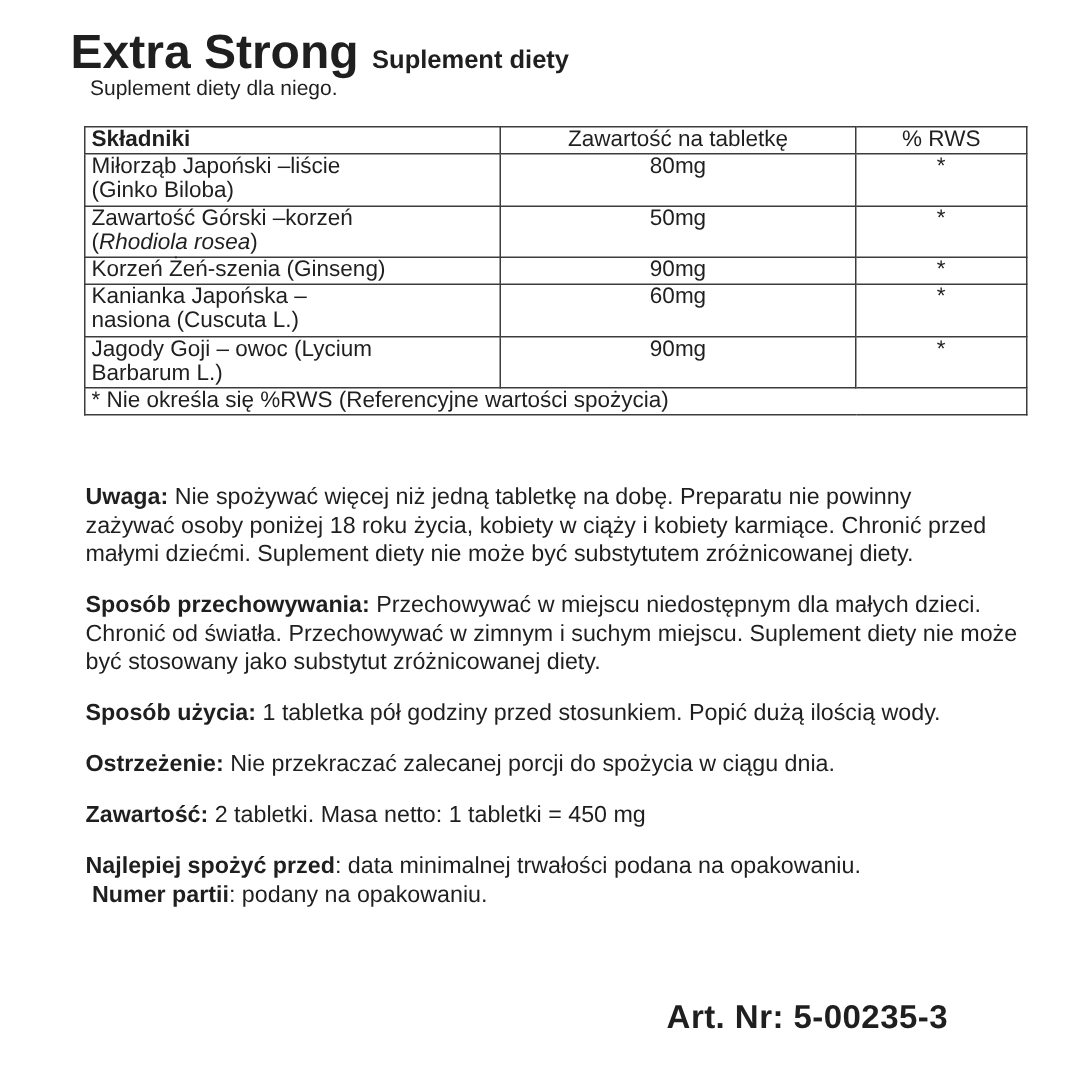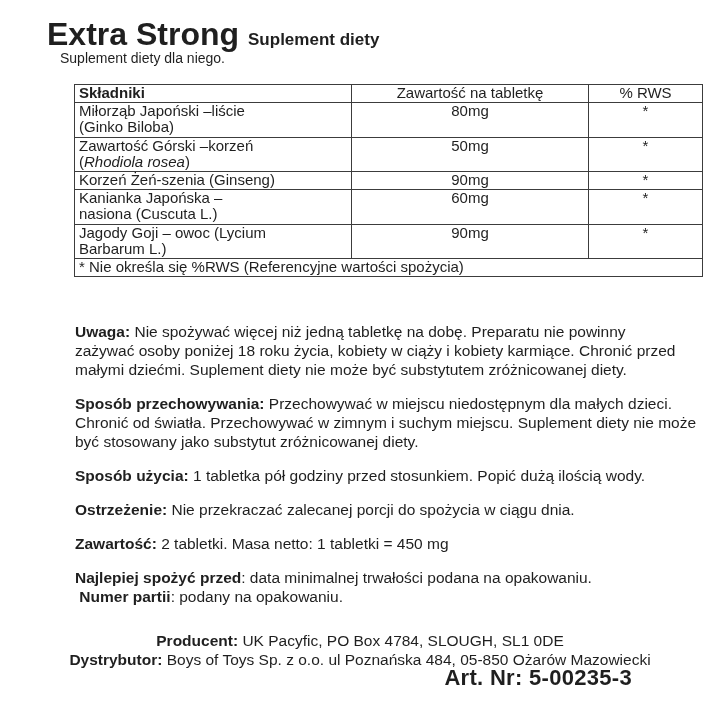--- a/index.html
+++ b/index.html
@@ -7,36 +7,36 @@
     position:relative;width:720px;height:720px;background:#fff;
     font-family:"Liberation Sans",sans-serif;color:#1f1f1f;overflow:hidden;
   }
   
   .title-line{position:absolute;left:47px;top:16px;white-space:nowrap;}
   .title{font-size:32px;font-weight:bold;}
   .title-suffix{font-size:17px;font-weight:bold;margin-left:9px;}
   .subtitle{position:absolute;left:60px;top:50px;font-size:14px;}
   
   table.ingredients{
-    position:absolute;left:74px;top:84px;width:601px;
+    position:absolute;left:56px;top:84px;width:601px;
     border-collapse:collapse;table-layout:fixed;
   }
   table.ingredients th,table.ingredients td{
     border:1.6px solid #3c3c3c;vertical-align:top;
     font-size:15px;line-height:1.08;padding:0 4px 1px 4px;
   }
   th.c1{width:268px;text-align:left;padding-left:14px;font-weight:bold;}
   th.c2{width:228px;text-align:center;font-weight:normal;}
   th.c3{width:105px;text-align:center;font-weight:normal;}
   td.c1{padding-left:14px;text-align:left;}
   td.c2,td.c3{text-align:center;}
   td.footnote-cell{padding-left:22px;text-align:left;}
   
   .paragraphs{
-    position:absolute;left:75px;top:322px;width:632px;
+    position:absolute;left:57px;top:322px;width:632px;
     font-size:15.5px;line-height:19px;white-space:pre-wrap;
   }
   .para{margin:0 0 15px 0;}
   .para b{font-weight:bold;}
   
   .footer{
     position:absolute;left:0;top:631px;width:720px;text-align:center;
     font-size:15.5px;line-height:19px;
   }
   .artnr{
@@ -109,20 +109,16 @@
       </tr>
     </tfoot>
   </table>
 
   <div class="paragraphs"><div class="para"><div><b>Uwaga:</b><span> Nie spożywać więcej niż jedną tabletkę na dobę. Preparatu nie powinny
 zażywać osoby poniżej 18 roku życia, kobiety w ciąży i kobiety karmiące. Chronić przed
 małymi dziećmi. Suplement diety nie może być substytutem zróżnicowanej diety.</span></div></div><div class="para"><div><b>Sposób przechowywania:</b><span> Przechowywać w miejscu niedostępnym dla małych dzieci.
 Chronić od światła. Przechowywać w zimnym i suchym miejscu. Suplement diety nie może
 być stosowany jako substytut zróżnicowanej diety.</span></div></div><div class="para"><div><b>Sposób użycia:</b><span> 1 tabletka pół godziny przed stosunkiem. Popić dużą ilością wody.</span></div></div><div class="para"><div><b>Ostrzeżenie:</b><span> Nie przekraczać zalecanej porcji do spożycia w ciągu dnia.</span></div></div><div class="para"><div><b>Zawartość:</b><span> 2 tabletki. Masa netto: 1 tabletki = 450 mg</span></div></div><div class="para"><div><b>Najlepiej spożyć przed</b><span>: data minimalnej trwałości podana na opakowaniu.</span></div><div><b> Numer partii</b><span>: podany na opakowaniu.</span></div></div></div>
 
-  <div class="footer">
-    <div><b>Producent:</b><span> UK Pacyfic, PO Box 4784, SLOUGH, SL1 0DE</span></div>
-    <div><b>Dystrybutor:</b><span> Boys of Toys Sp. z o.o. ul Poznańska 484, 05-850 Ożarów Mazowiecki</span></div>
-  </div>
 
   <div class="artnr">Art. Nr: 5-00235-3</div>
 
 </div>
 
 </body></html>

